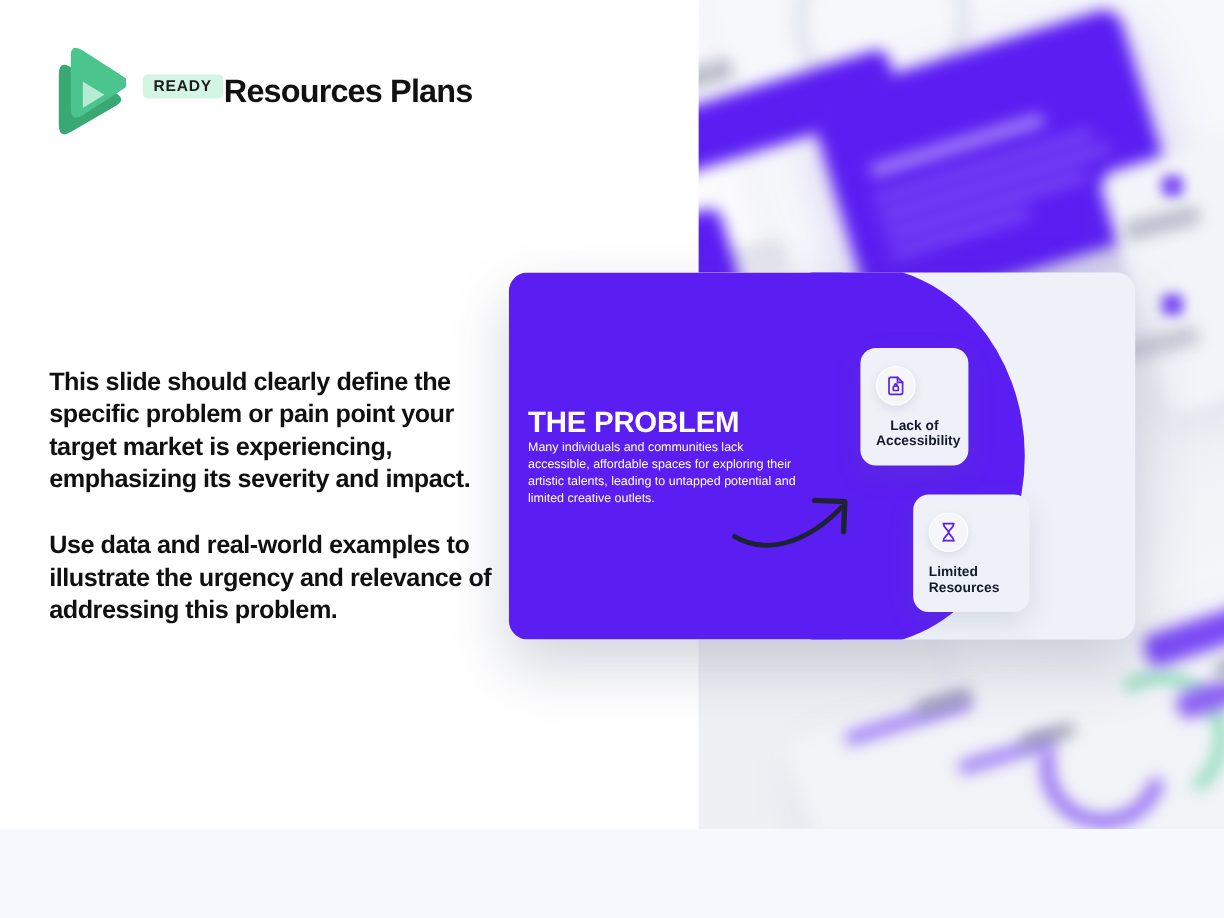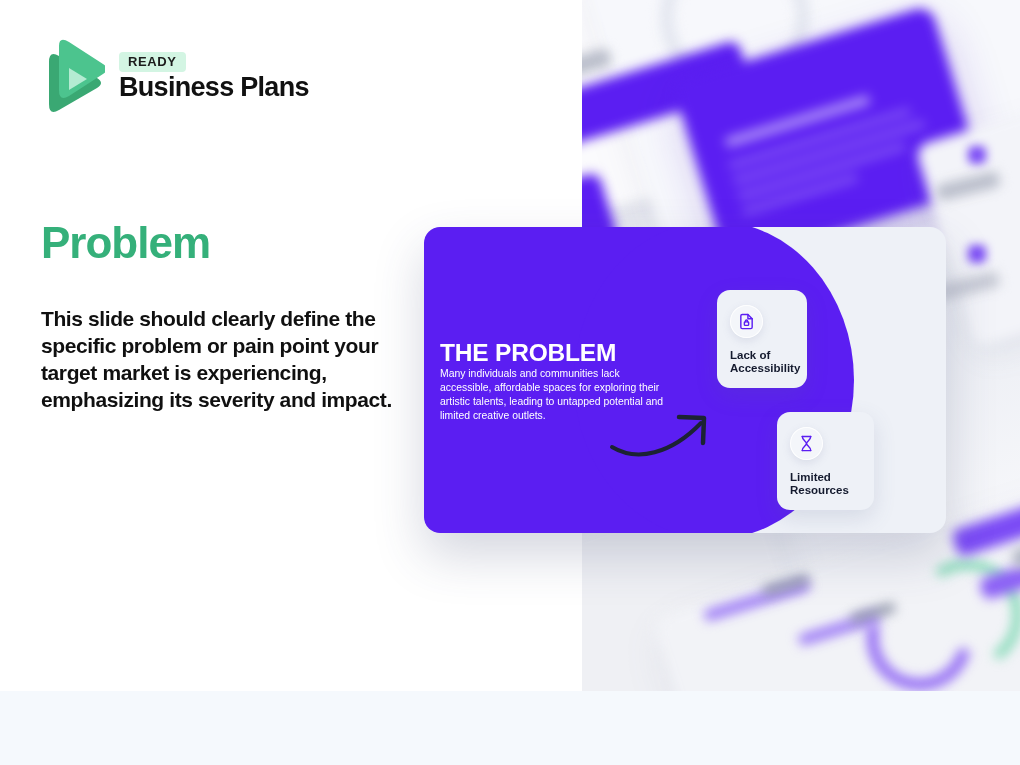--- a/index.html
+++ b/index.html
@@ -98,21 +98,21 @@
   }
   .bg-low-purple-edge { left:370px; top:512px; width:120px; height:28px; background:#7b4bf5; border-radius:8px; transform:rotate(-18deg); }
   .bg-low-purple-edge2 { left:398px; top:570px; width:60px; height:22px; background:#8c60f6; border-radius:8px; transform:rotate(-18deg); }
   .bg-low-grey-chip { left:430px; top:540px; width:70px; height:20px; background:#b0b5c3; border-radius:6px; transform:rotate(-18deg); }
 
   
   .left-col { position:absolute; left:0; top:0; width:582px; height:691px; background:#ffffff; }
 
   .brand { position:absolute; left:41px; top:38px; display:flex; align-items:center; gap:14px; }
   .brand-mark { width:64px; height:78px; position:relative; flex:none; }
-  .brand-text { display:flex; flex-direction:column; align-items:flex-start; gap:1px; }
+  .brand-text { display:flex; align-items:flex-start; gap:1px; }
   .ready-badge {
     background:#d3f5e3; color:#1c1c1c;
     font-size:13px; font-weight:700; letter-spacing:.6px;
     padding:3px 9px 4px; border-radius:4px; line-height:1;
   }
   .brand-name {
     font-size:27px; font-weight:800; color:#111111;
     letter-spacing:-.7px; line-height:1.1; white-space:nowrap;
   }
 
@@ -153,23 +153,23 @@
 
   .feature { position:absolute; background:#eef1f7; border-radius:13px; box-shadow:0 8px 22px rgba(90,100,140,.16); }
   .feature-icon-wrap {
     width:33px; height:33px; border-radius:50%;
     background:#f4f6fa; display:flex; align-items:center; justify-content:center;
     box-shadow:inset 0 0 0 1px rgba(255,255,255,.9), 0 3px 8px rgba(110,120,160,.16);
   }
   .feature-label {
     margin-top:11px; font-size:11.5px; font-weight:700; color:#141a2e; line-height:1.17;
   }
-  .f-access { left:293px; top:63px; width:90px; height:98px; padding:15px 13px; }
+  .f-access { left:293px; top:63px; width:90px; height:98px; padding:15px 13px;text-align:center; }
   .f-cost   { left:411px; top:63px; width:90px; height:98px; padding:15px 13px; }
-  .f-limit  { left:337px; top:185px; width:97px; height:98px; padding:15px 13px;margin-left:16px; }
+  .f-limit  { left:337px; top:185px; width:97px; height:98px; padding:15px 13px; }
 </style>
 </head>
 <body>
 
 <div class="page">
 
   <div class="showcase">
     <div class="bg-tile bg-white-1"></div>
     <div class="bg-tile bg-white-2"></div>
     <div class="bg-tile bg-ring-top"></div>
@@ -208,28 +208,28 @@
     <div class="brand">
       <div class="brand-mark">
         <svg viewBox="0 0 64 78" width="64" height="78">
           <path d="M8 24 Q8 12 18 18 L56 40 Q64 45 56 50 L18 72 Q8 78 8 66 Z" fill="#3aa873"></path>
           <path d="M18 8 Q18 -2 28 4 L62 26 Q70 31 62 36 L28 58 Q18 64 18 52 Z" fill="#4cc48e"></path>
           <path d="M28 30 L46 41 L28 52 Z" fill="#b4ebd2"></path>
         </svg>
       </div>
       <div class="brand-text">
         <span class="ready-badge">READY</span>
-        <span class="brand-name">Business Plans</span>
-      </div>
-    </div>
-
-    <h1 class="page-title">Problem</h1>
+        <span class="brand-name">Resources Plans</span>
+      </div>
+    </div>
+
 
     <div class="body-copy">
       <p>This slide should clearly define the specific problem or pain point your target market is experiencing, emphasizing its severity and impact.</p>
+      <p>Use data and real-world examples to illustrate the urgency and relevance of addressing this problem.</p>
     </div>
   </div>
 
   <div class="slide-card">
 
     <div class="purple-shape"></div>
     <div class="purple-bulge"></div>
 
     <div class="purple-text">
       <div class="problem-heading">THE PROBLEM</div>

